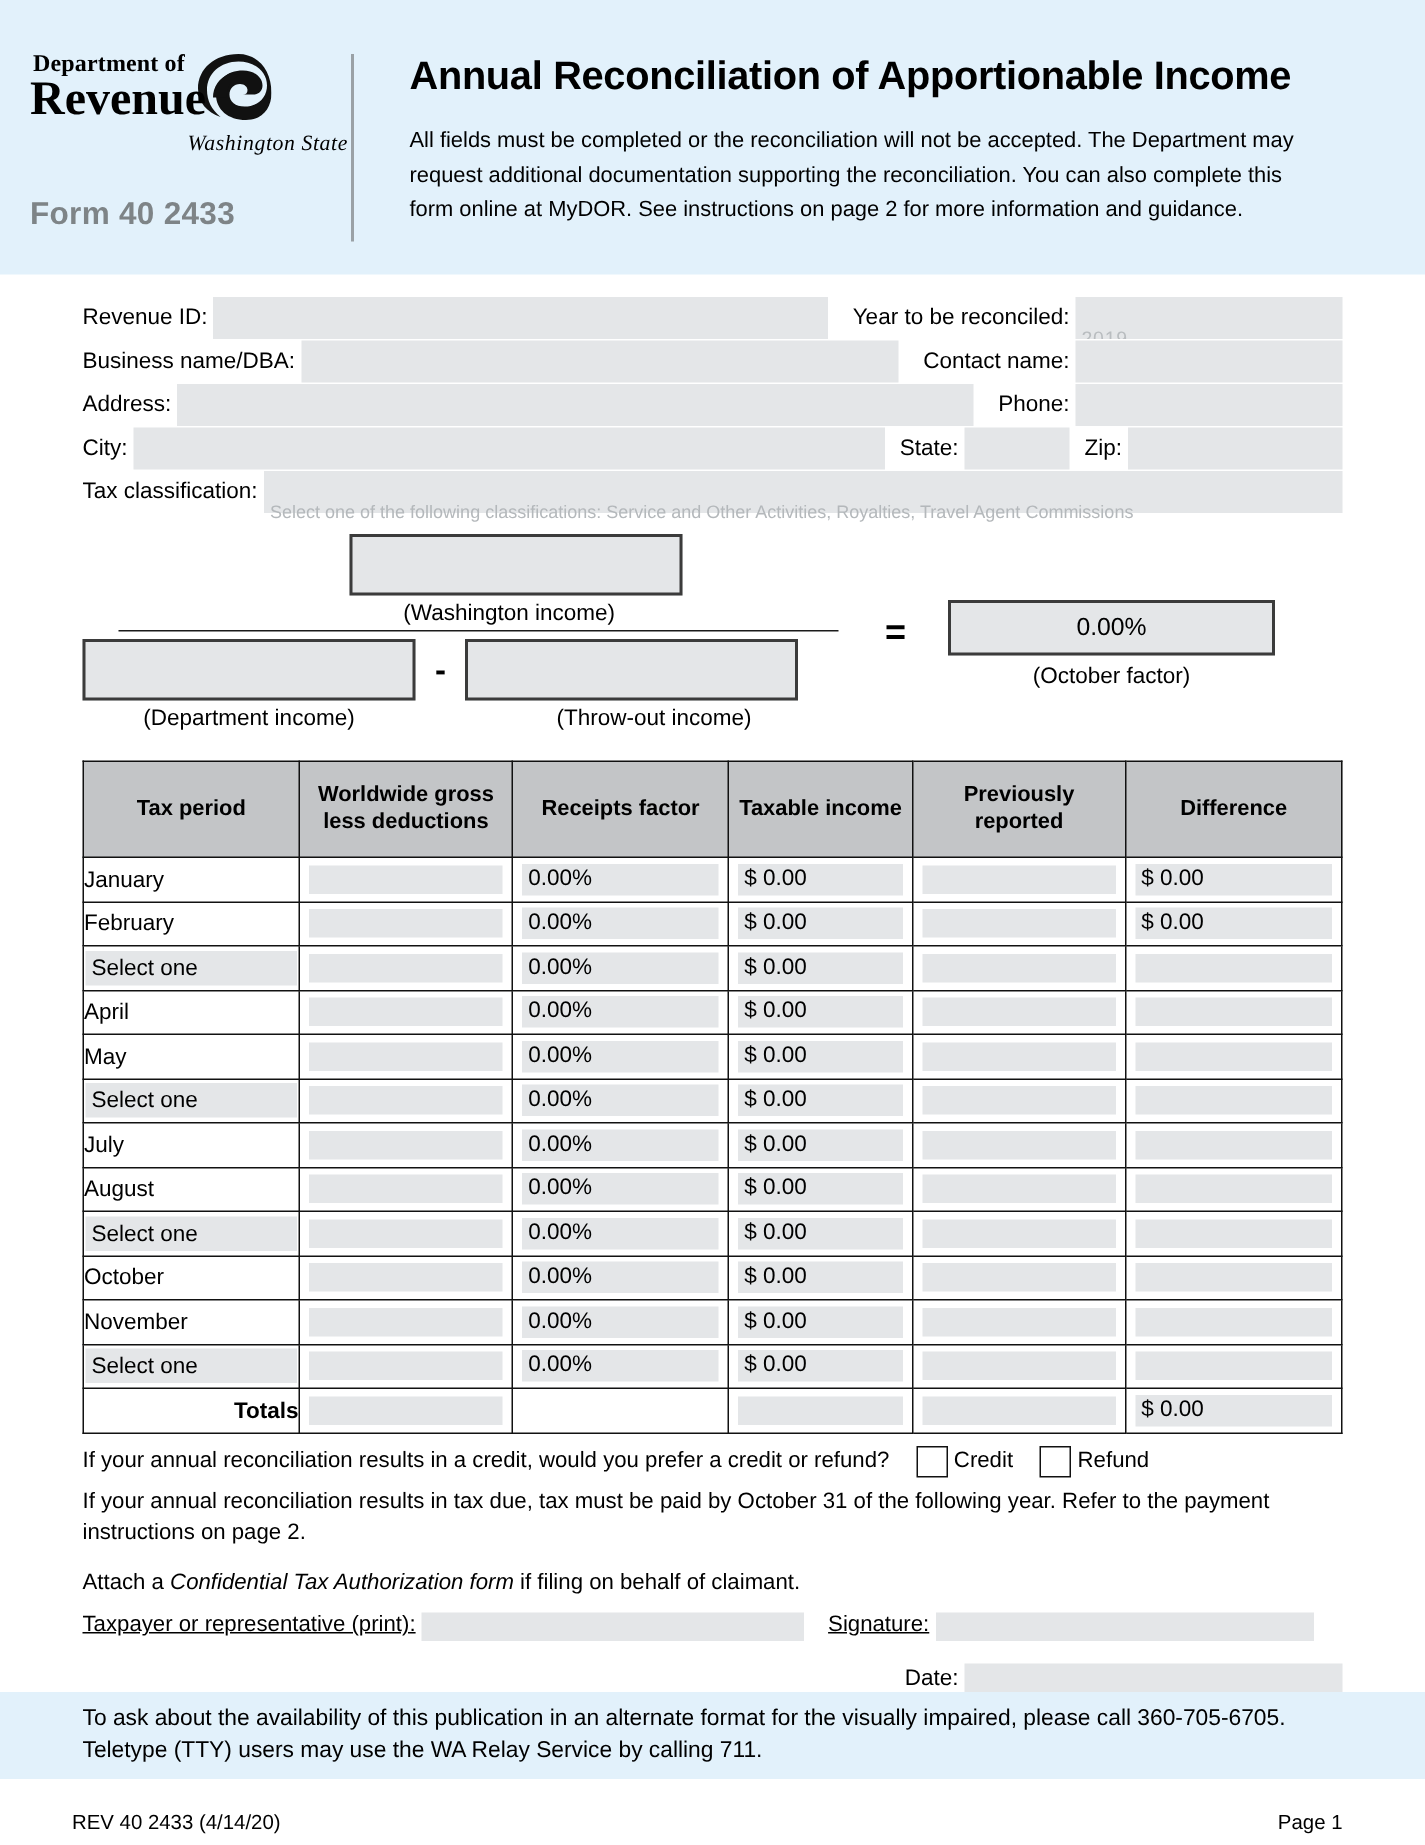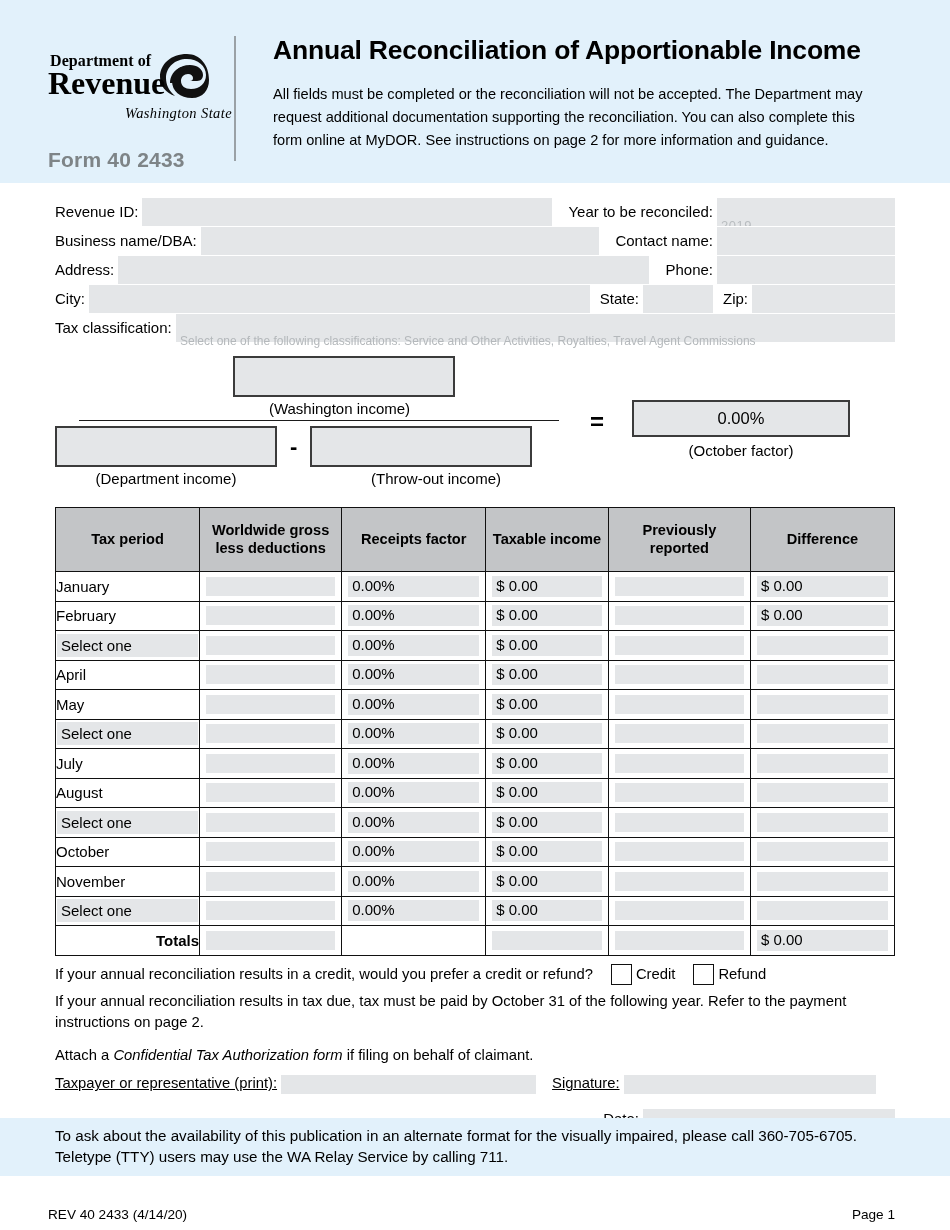--- a/index.html
+++ b/index.html
@@ -17,24 +17,23 @@
   .header-band {
     background: #e2f1fb;
     height: 183px;
     width: 950px;
     position: relative;
     display: flex;
     align-items: flex-start;
   }
   .logo-block {
     width: 232px;
-    padding-left: 48px;
+    padding-left: 20px;
     padding-top: 34px;
     position: relative;
-    margin-top: 18px;
   }
   .logo-row { display: flex; align-items: flex-start; }
   .logo-words { position: relative; }
   .dept-of {
     font-family: "Liberation Serif", serif;
     font-size: 16px; font-weight: bold;
     letter-spacing: .1px;
     margin-left: 2px;
   }
   .revenue {
@@ -275,21 +274,21 @@
     align-items: center;
     justify-content: flex-end;
     margin-top: 7px;
     height: 24px;
   }
   .date-box { background: #e4e6e8; height: 19px; width: 252px; }
 
   
   .footer-band {
     position: absolute;
-    left: 0; bottom: 54px;
+    left: 0; bottom: 44px;
     width: 950px;
     background: #e2f1fb;
     padding: 7px 55px 8px 55px;
   }
   .footer-band p {
     margin: 0;
     font-size: 15.2px;
     line-height: 1.42;
   }
   .footer-meta {

